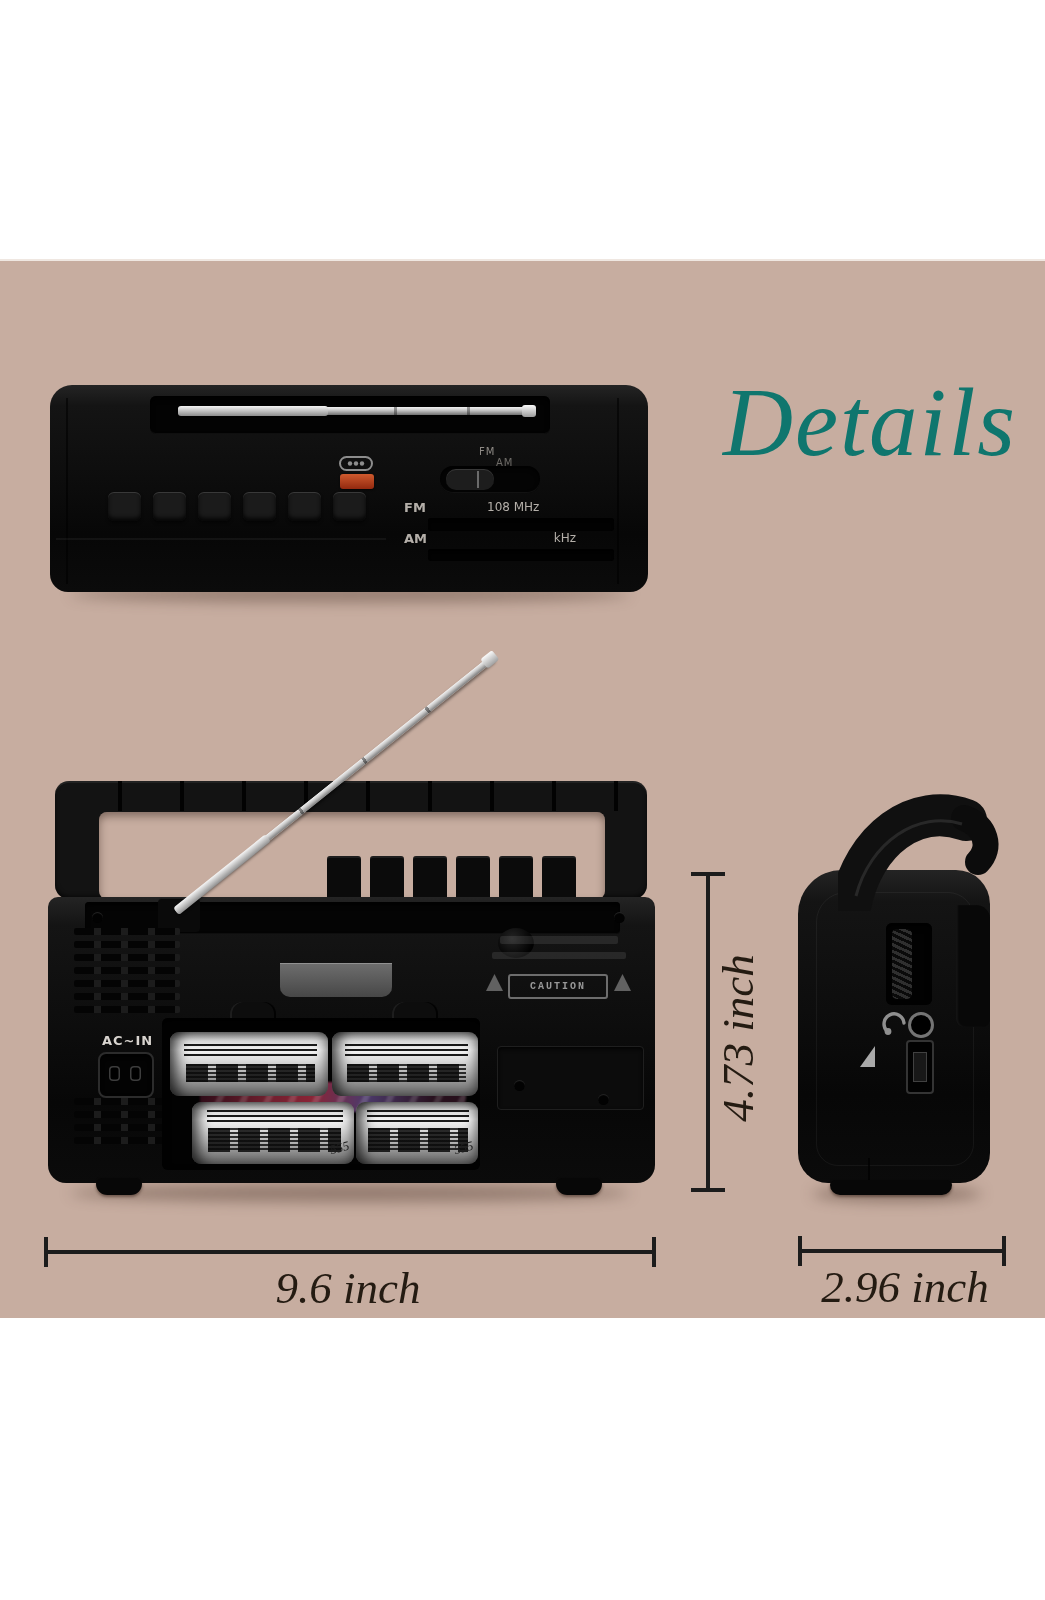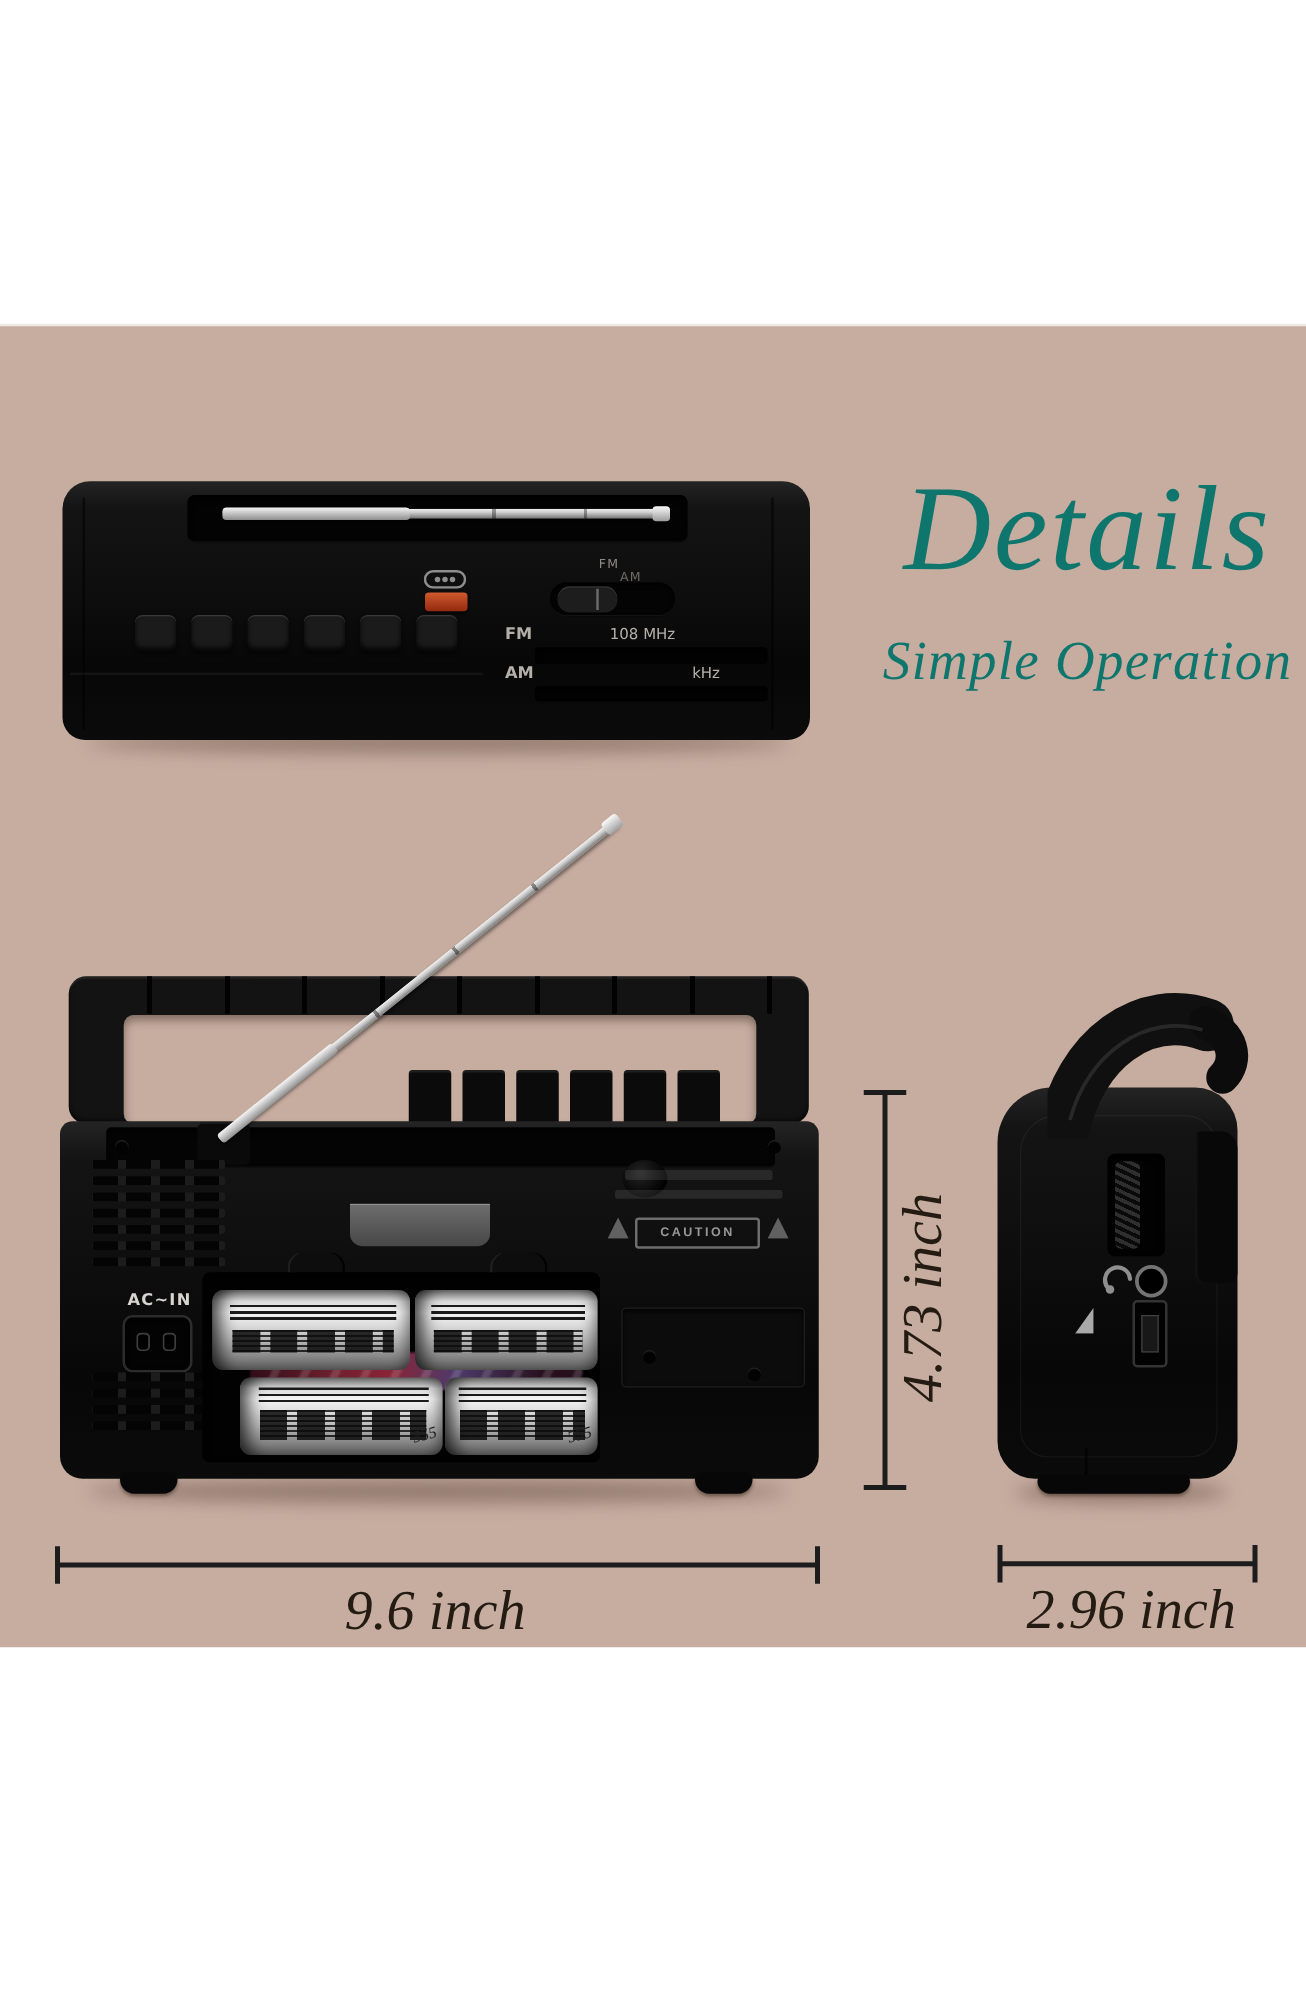--- a/index.html
+++ b/index.html
@@ -85,21 +85,21 @@
      background:repeating-linear-gradient(90deg,#040404 0 20px,#1c1c1c 20px 27px);}
   .ac-label{left:102px;top:1033px;font-family:"DejaVu Sans",sans-serif;font-weight:bold;
      font-size:13px;letter-spacing:1px;color:#d8d4cf;}
   .ac-socket{left:98px;top:1052px;width:52px;height:42px;border-radius:8px;background:#030303;
      border:2px solid #2c2c2c;box-shadow:inset 0 2px 4px rgba(0,0,0,.9);}
   .ac-hole{position:absolute;top:12px;width:11px;height:15px;border-radius:4px;background:#000;
      box-shadow:inset 0 0 0 1.5px #3d3d3d;}
   .sticker{left:482px;top:922px;width:162px;height:86px;}
   .blur-line{position:absolute;background:#9a9a9a;opacity:.16;border-radius:2px;}
   .caution-box{position:absolute;left:26px;top:52px;width:96px;height:21px;border:2px solid #6d6d6d;
-     border-radius:3px;color:#989898;font-family:Liberation Sans, sans-serif;font-size:10px;font-weight:bold;
+     border-radius:3px;color:#989898;font-family:Liberation Mono, monospace;font-size:10px;font-weight:bold;
      letter-spacing:2px;text-align:center;line-height:21px;}
   .warn-tri{position:absolute;top:52px;width:17px;height:17px;background:#616161;
      clip-path:polygon(50% 0,100% 100%,0 100%);}
   .batt-bay{left:162px;top:1018px;width:318px;height:152px;background:#020202;border-radius:6px;
      overflow:hidden;box-shadow:inset 0 4px 8px rgba(0,0,0,.9);}
   .clip{position:absolute;top:1002px;width:46px;height:28px;background:#0d0d0d;border-radius:12px 12px 0 0;
      box-shadow:inset 2px 0 0 rgba(255,255,255,.07), inset -2px 0 0 rgba(0,0,0,.8);}
   .redband{position:absolute;left:38px;top:64px;width:266px;height:30px;filter:blur(1px);
      background:
       repeating-linear-gradient(115deg,rgba(255,255,255,.14) 0 6px,transparent 6px 22px),
@@ -148,21 +148,20 @@
 
 <div class="canvas">
 
   <div class="band" style="top:0;height:260px;"></div>
   <div class="bg"></div>
   <div class="bg-edge" style="top:259px;"></div>
   <div class="band" style="top:1318px;height:282px;"></div>
 
   <div class="headline">
     <div class="title">Details</div>
-    <div class="subtitle">Simple Operation</div>
   </div>
 
   <div>
     <div class="shadow" style="left:70px;top:586px;width:560px;height:16px;"></div>
     <div class="abs bodyblk topbody"></div>
     <div class="seam-v" style="left:66px;top:398px;height:186px;"></div>
     <div class="seam-v" style="left:617px;top:398px;height:186px;"></div>
     <div class="seam-h" style="left:56px;top:538px;width:330px;"></div>
     <div class="abs groove"></div>
     <div class="abs antenna-top"></div>
@@ -181,21 +180,21 @@
     <div class="top-btn" style="left:243px;"></div>
     <div class="top-btn" style="left:288px;"></div>
     <div class="top-btn" style="left:333px;"></div>
 
     <div class="devtxt sw-lab" style="left:479px;top:446px;">FM</div>
     <div class="devtxt sw-lab" style="left:496px;top:457px;opacity:.75;">AM</div>
     <div class="abs switch-pill"></div>
     <div class="abs switch-knob"></div>
 
     <div class="devtxt" style="left:404px;top:500px;font-size:13px;font-weight:bold;">FM</div>
-    <div class="devtxt" style="left:476px;top:500px;width:76px;text-align:center;font-size:12px;">108 MHz</div>
+    <div class="devtxt" style="left:487px;top:500px;width:76px;text-align:left;font-size:12px;">108 MHz</div>
     <div class="dial-slot" style="top:518px;height:13px;"></div>
     <div class="devtxt" style="left:404px;top:531px;font-size:13px;font-weight:bold;">AM</div>
     <div class="devtxt" style="left:520px;top:531px;width:56px;text-align:right;font-size:12px;">kHz</div>
     <div class="dial-slot" style="top:549px;height:12px;"></div>
   </div>
 
   <div>
     <div class="shadow" style="left:70px;top:1184px;width:560px;height:18px;"></div>
 
     <div class="abs handle"></div>

